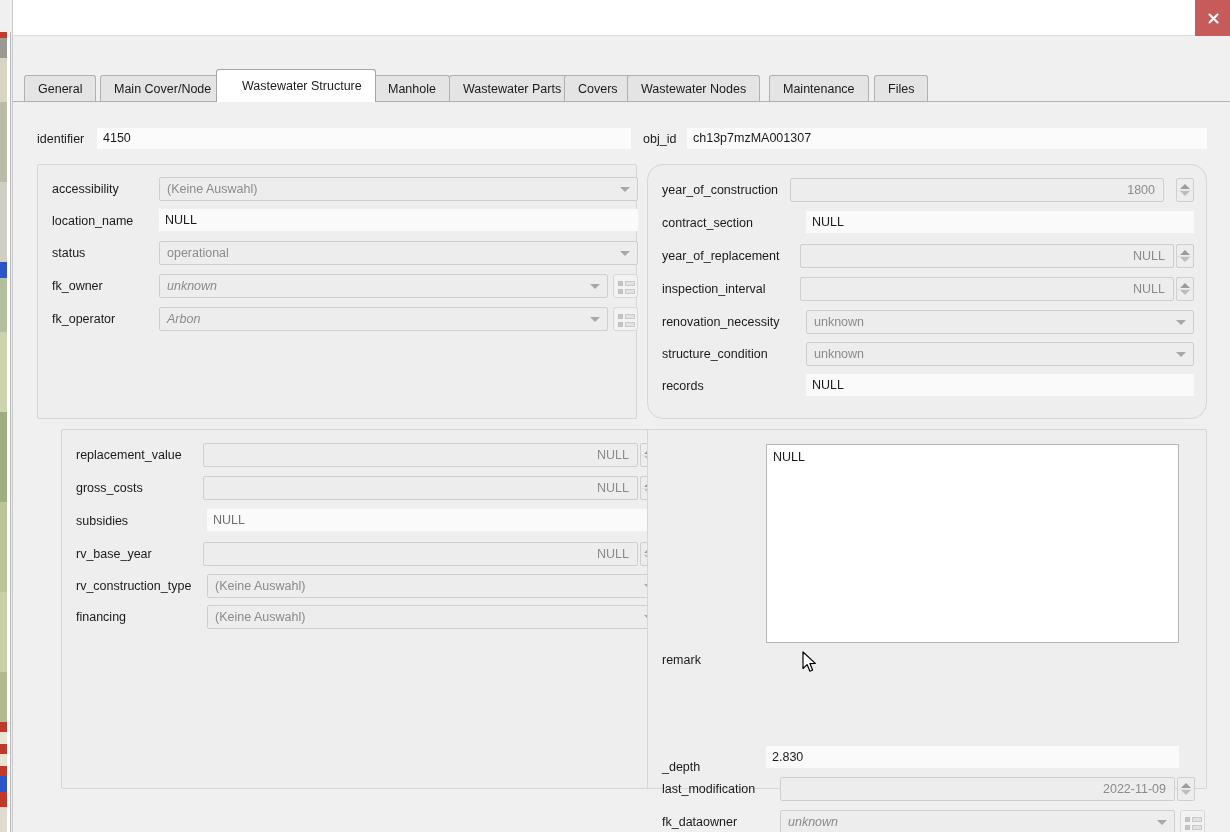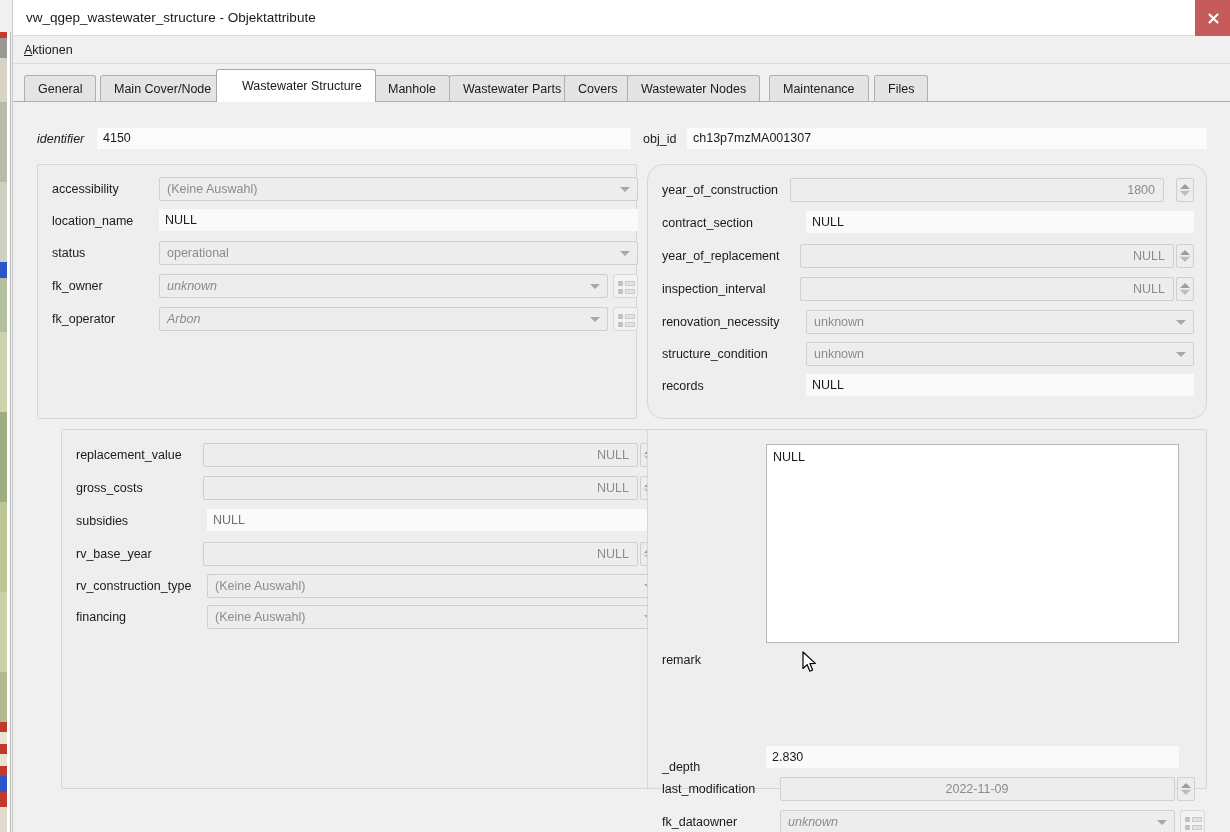--- a/index.html
+++ b/index.html
@@ -244,49 +244,45 @@
 </style>
 </head>
 <body>
 
 <div id="map-sliver"></div>
 <div id="map-sliver-edge"></div>
 
 <div id="window">
 
   <div id="titlebar">
-    <div id="window-title">vw_qgep_wastewater_structure - Objektattribute</div>
     <div id="close-button">
       <svg width="13" height="13" viewBox="0 0 13 13">
         <path d="M2.5 2.5 L10.5 10.5 M10.5 2.5 L2.5 10.5" stroke="#ffffff" stroke-width="2.1" stroke-linecap="round"></path>
       </svg>
     </div>
   </div>
 
-  <div id="menubar">
-    <div id="menu-aktionen"><u>A</u><span>ktionen</span></div>
-  </div>
 
   <div id="tabbar">
     <div class="tab" style="left:11px;">General</div>
     <div class="tab" style="left:87px;">Main Cover/Node</div>
     <div class="tab active" style="left:203px;padding-left:25px;">Wastewater Structure</div>
     <div class="tab" style="left:361px;">Manhole</div>
     <div class="tab" style="left:436px;">Wastewater Parts</div>
     <div class="tab" style="left:551px;">Covers</div>
     <div class="tab" style="left:614px;">Wastewater Nodes</div>
     <div class="tab" style="left:756px;">Maintenance</div>
     <div class="tab" style="left:861px;">Files</div>
   </div>
   <div id="tabbar-underline"></div>
 
   <div id="tabpage">
 
     <div class="toprow-field" style="left:24px; top:26px; width:600px;">
-      <span class="toprow-label" style="width:60px;font-style:italic;">identifier</span>
+      <span class="toprow-label" style="width:60px;">identifier</span>
       <span class="toprow-value" style="width:534px;">4150</span>
     </div>
     <div class="toprow-field" style="left:630px; top:26px; width:564px;">
       <span class="toprow-label" style="width:44px;">obj_id</span>
       <span class="toprow-value" style="width:520px;">ch13p7mzMA001307</span>
     </div>
 
     <div class="groupbox" style="left:24px; top:62px; width:600px; height:255px;">
 
       <div class="row" style="left:14px; top:12px; width:572px;">
@@ -466,21 +462,21 @@
       <div class="w-text" style="left:118px; top:14px; width:413px; height:199px;">NULL</div>
 
       <div class="row" style="left:14px; top:217px; width:532px;">
         <span class="lbl" style="left:104px;"></span>
       </div>
       <span class="lbl" style="position:absolute; left:14px; top:325px;">_depth</span>
       <div class="w w-line" style="position:absolute; left:118px; top:316px; width:413px; height:22px; line-height:22px;">2.830</div>
 
       <div class="row" style="left:14px; top:347px; width:532px;">
         <span class="lbl">last_modification</span>
-        <div class="w w-spin" style="left:118px; width:395px; text-align:center; padding-left:7px;">2022-11-09</div>
+        <div class="w w-spin" style="left:118px; width:395px; text-align:right; padding-left:7px;">2022-11-09</div>
         <div class="spinbtns" style="left:515px;">
           <span class="up"></span>
           <span class="sep"></span>
           <span class="dn"></span>
         </div>
       </div>
 
       <div class="row" style="left:14px; top:380px; width:532px;">
         <span class="lbl">fk_dataowner</span>
         <div class="w w-combo italic" style="left:118px; width:395px;">

